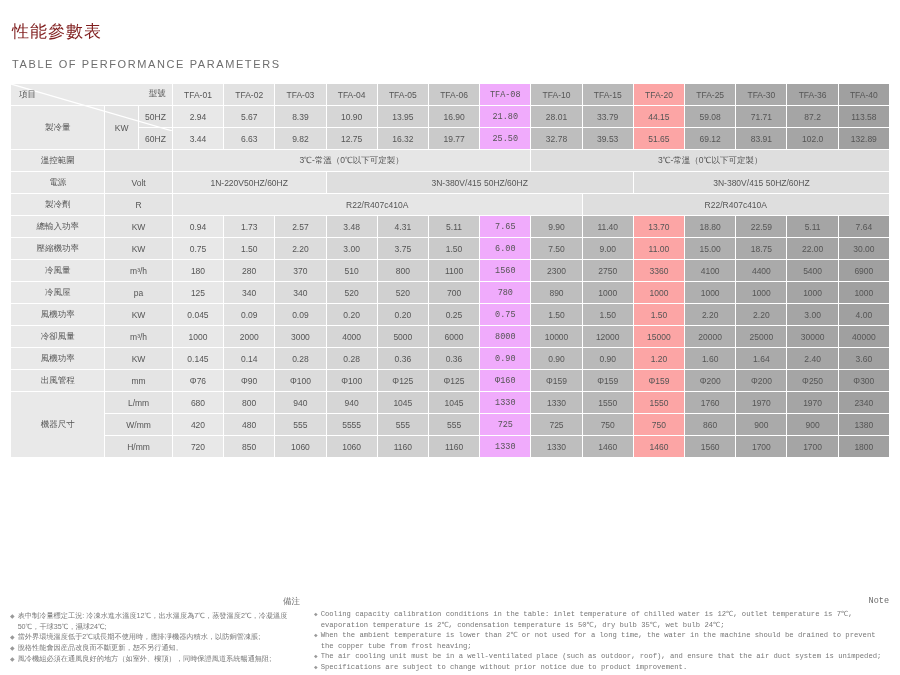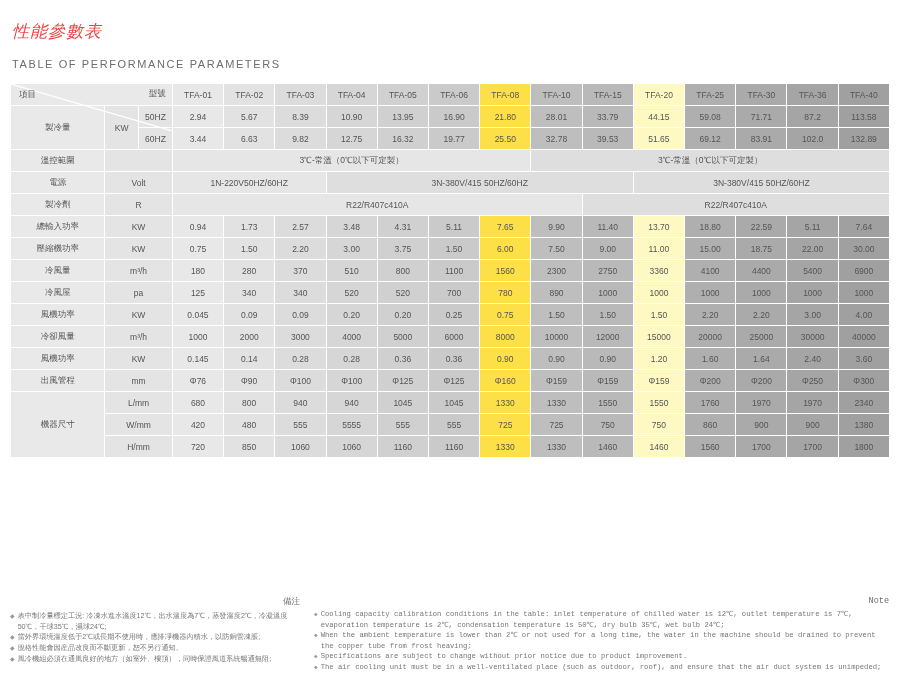--- a/index.html
+++ b/index.html
@@ -15,24 +15,23 @@
     position: relative;
     width: 900px; height: 675px;
     background: #ffffff;
   }
   
   .title-block {
     padding: 22px 0 0 12px;
   }
   .title-cn {
     font-size: 17px;
-    color: #ef4444;
+    color: #7f1d1d;
     letter-spacing: 1px;
     line-height: 20px;
-    font-style: italic;
   }
   .title-en {
     font-size: 11px;
     color: #6d6d6d;
     letter-spacing: 1.6px;
     line-height: 16px;
     margin-top: 14px;
   }
   
   table.spec {
@@ -57,24 +56,24 @@
   .c-sub   { width: 33px; }
   .c-model { width: 50px; }
 
   
   .sh0 { background: #e8e8e8; }
   .sh1 { background: #e2e2e2; }
   .sh2 { background: #dcdcdc; }
   .sh3 { background: #d6d6d6; }
   .sh4 { background: #d0d0d0; }
   .sh5 { background: #cacaca; }
-  .sh6 { background: #fde047; }
+  .sh6 { background: #f0abfc; font-family: Liberation Mono, monospace; }
   .sh7 { background: #bebebe; }
   .sh8 { background: #b9b9b9; margin-top: 38px; }
-  .sh9 { background: #fef9c3; }
+  .sh9 { background: #fca5a5; }
   .sh10{ background: #afafaf; }
   .sh11{ background: #aaaaaa; }
   .sh12{ background: #a5a5a5; }
   .sh13{ background: #a0a0a0; }
   .lbl { background: #e9e9e9; }
   .lbl-d { background: #e4e4e4; }
   .wide { background: #e6e6e6; }
   .wide2 { background: #dedede; }
 
   
@@ -466,23 +465,23 @@
           <div class="note-line">
             <span class="dia">◆</span>
             <span>Cooling capacity calibration conditions in the table: inlet temperature of chilled water is 12℃, outlet temperature is 7℃, evaporation temperature is 2℃, condensation temperature is 50℃, dry bulb 35℃, wet bulb 24℃;</span>
           </div>
           <div class="note-line">
             <span class="dia">◆</span>
             <span>When the ambient temperature is lower than 2℃ or not used for a long time, the water in the machine should be drained to prevent the copper tube from frost heaving;</span>
           </div>
           <div class="note-line">
             <span class="dia">◆</span>
+            <span>The air cooling unit must be in a well-ventilated place (such as outdoor, roof), and ensure that the air duct system is unimpeded;</span>
+          </div>
+          <div class="note-line">
+            <span class="dia">◆</span>
             <span>Specifications are subject to change without prior notice due to product improvement.</span>
-          </div>
-          <div class="note-line">
-            <span class="dia">◆</span>
-            <span>The air cooling unit must be in a well-ventilated place (such as outdoor, roof), and ensure that the air duct system is unimpeded;</span>
           </div>
         </div>
     </div>
   </div>
 
 </div>
 
 </body></html>

